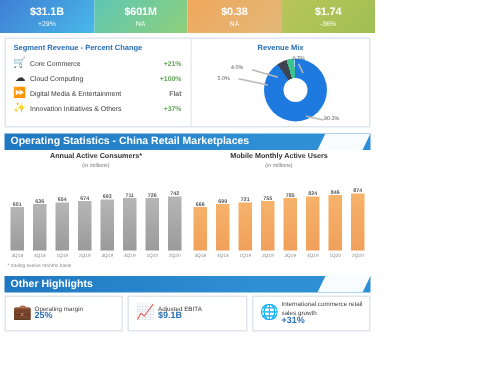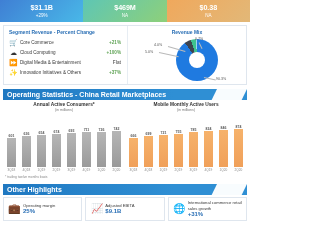--- a/index.html
+++ b/index.html
@@ -101,26 +101,30 @@
 <body>
 
 <div class="page">
 
   <div class="kpi-strip">
     <div class="kpi k0">
       <div class="kpi-val">$31.1B</div>
       <div class="kpi-chg">+29%</div>
     </div>
     <div class="kpi k1">
-      <div class="kpi-val">$469M</div>
+      <div class="kpi-val">$601M</div>
       <div class="kpi-chg">NA</div>
     </div>
     <div class="kpi k2">
       <div class="kpi-val">$0.38</div>
       <div class="kpi-chg">NA</div>
+    </div>
+    <div class="kpi k3">
+      <div class="kpi-val">$1.74</div>
+      <div class="kpi-chg">-36%</div>
     </div>
   </div>
 
   <div class="panel">
     <div class="split">
       <div class="half left">
         <div class="sub-title">Segment Revenue - Percent Change</div>
 
         <div class="seg-row">
           <div class="seg-ico">🛒</div>

